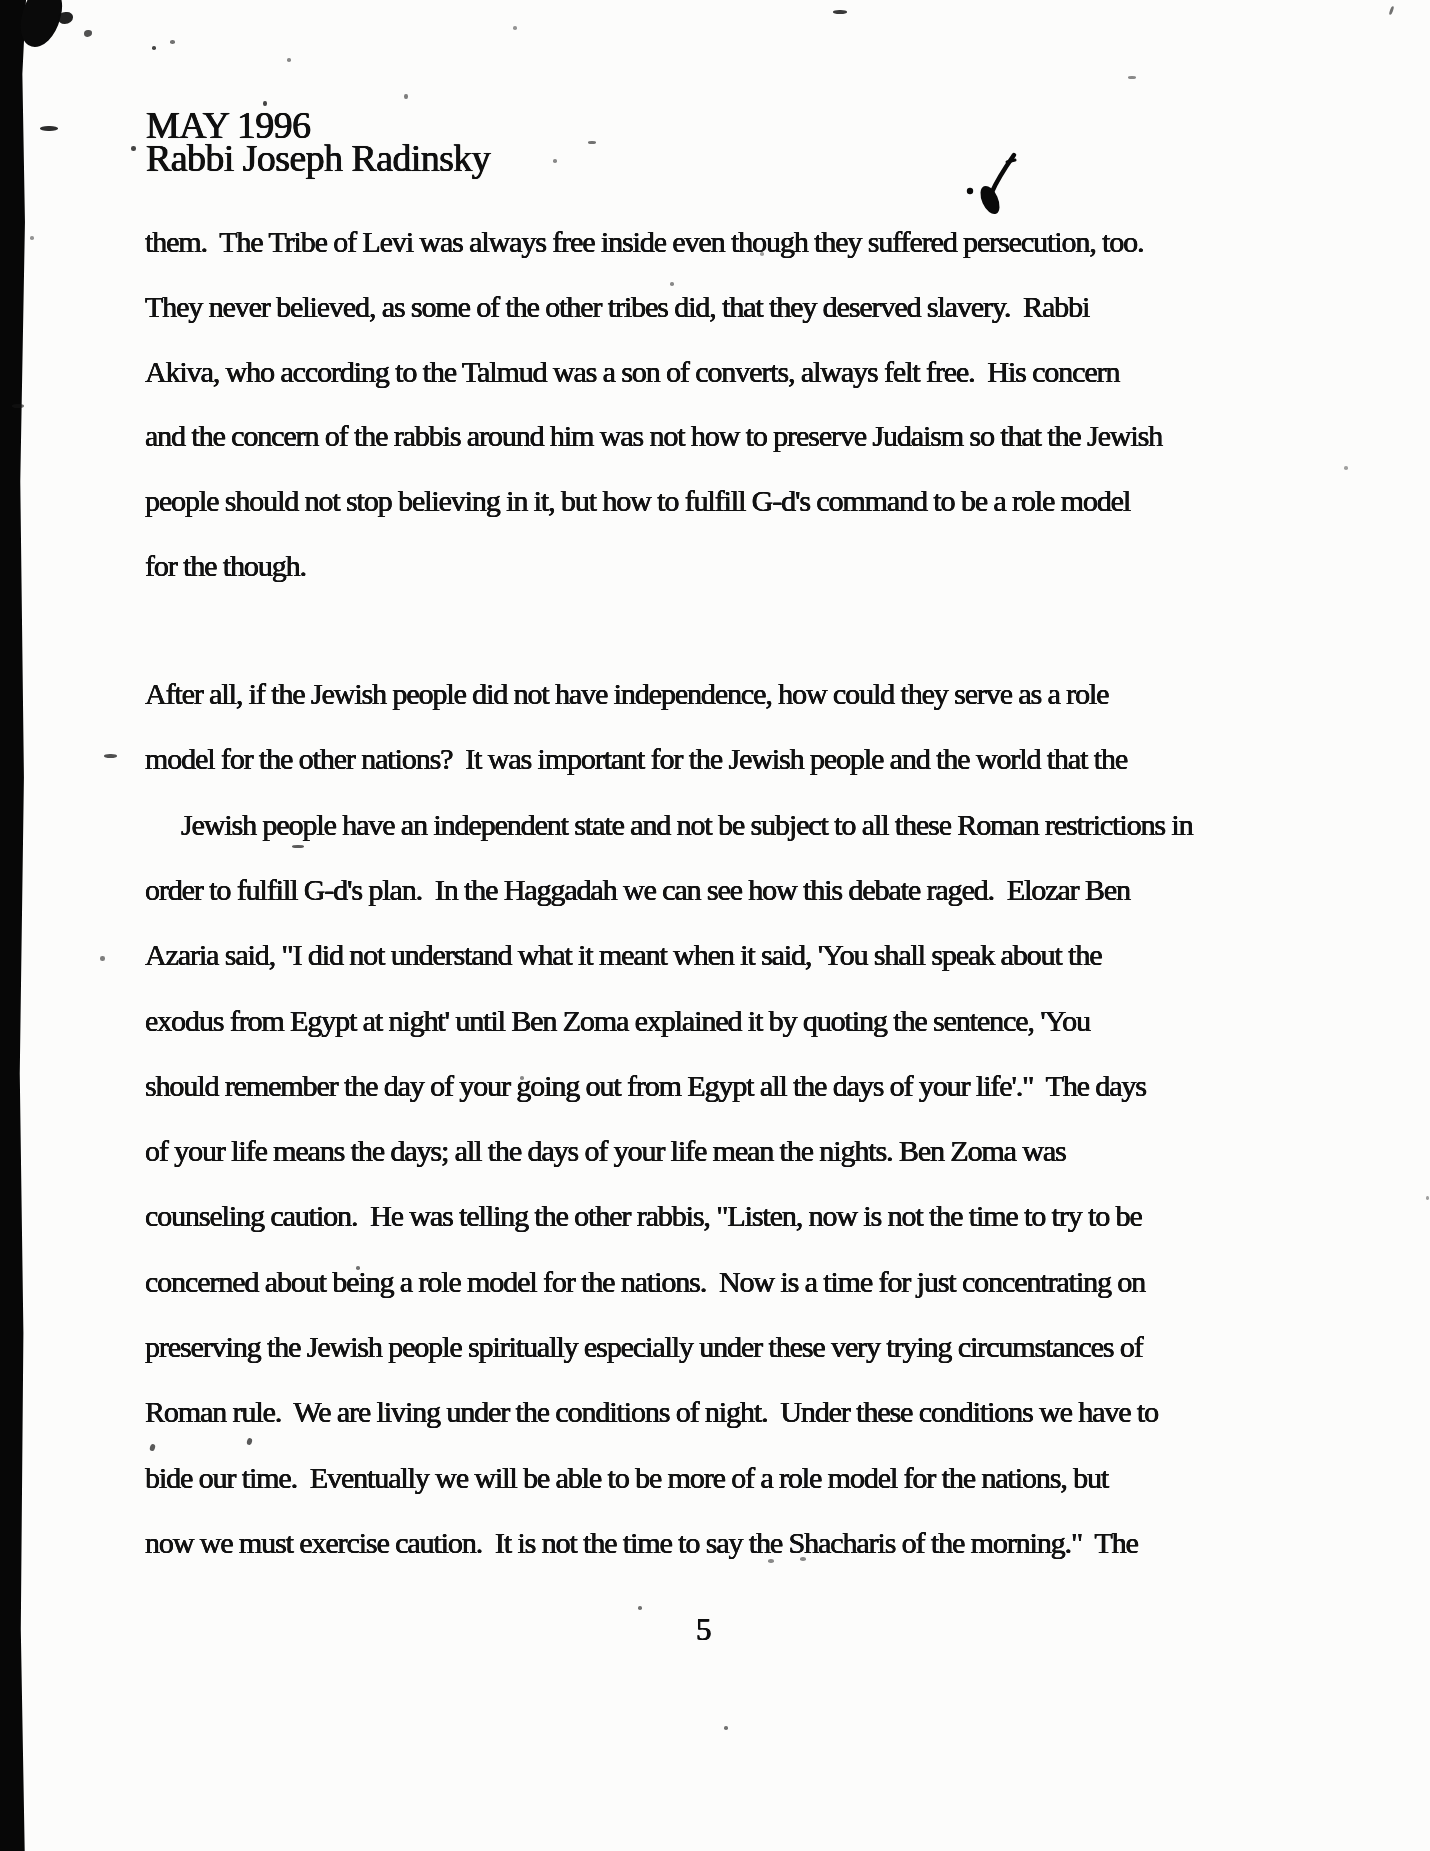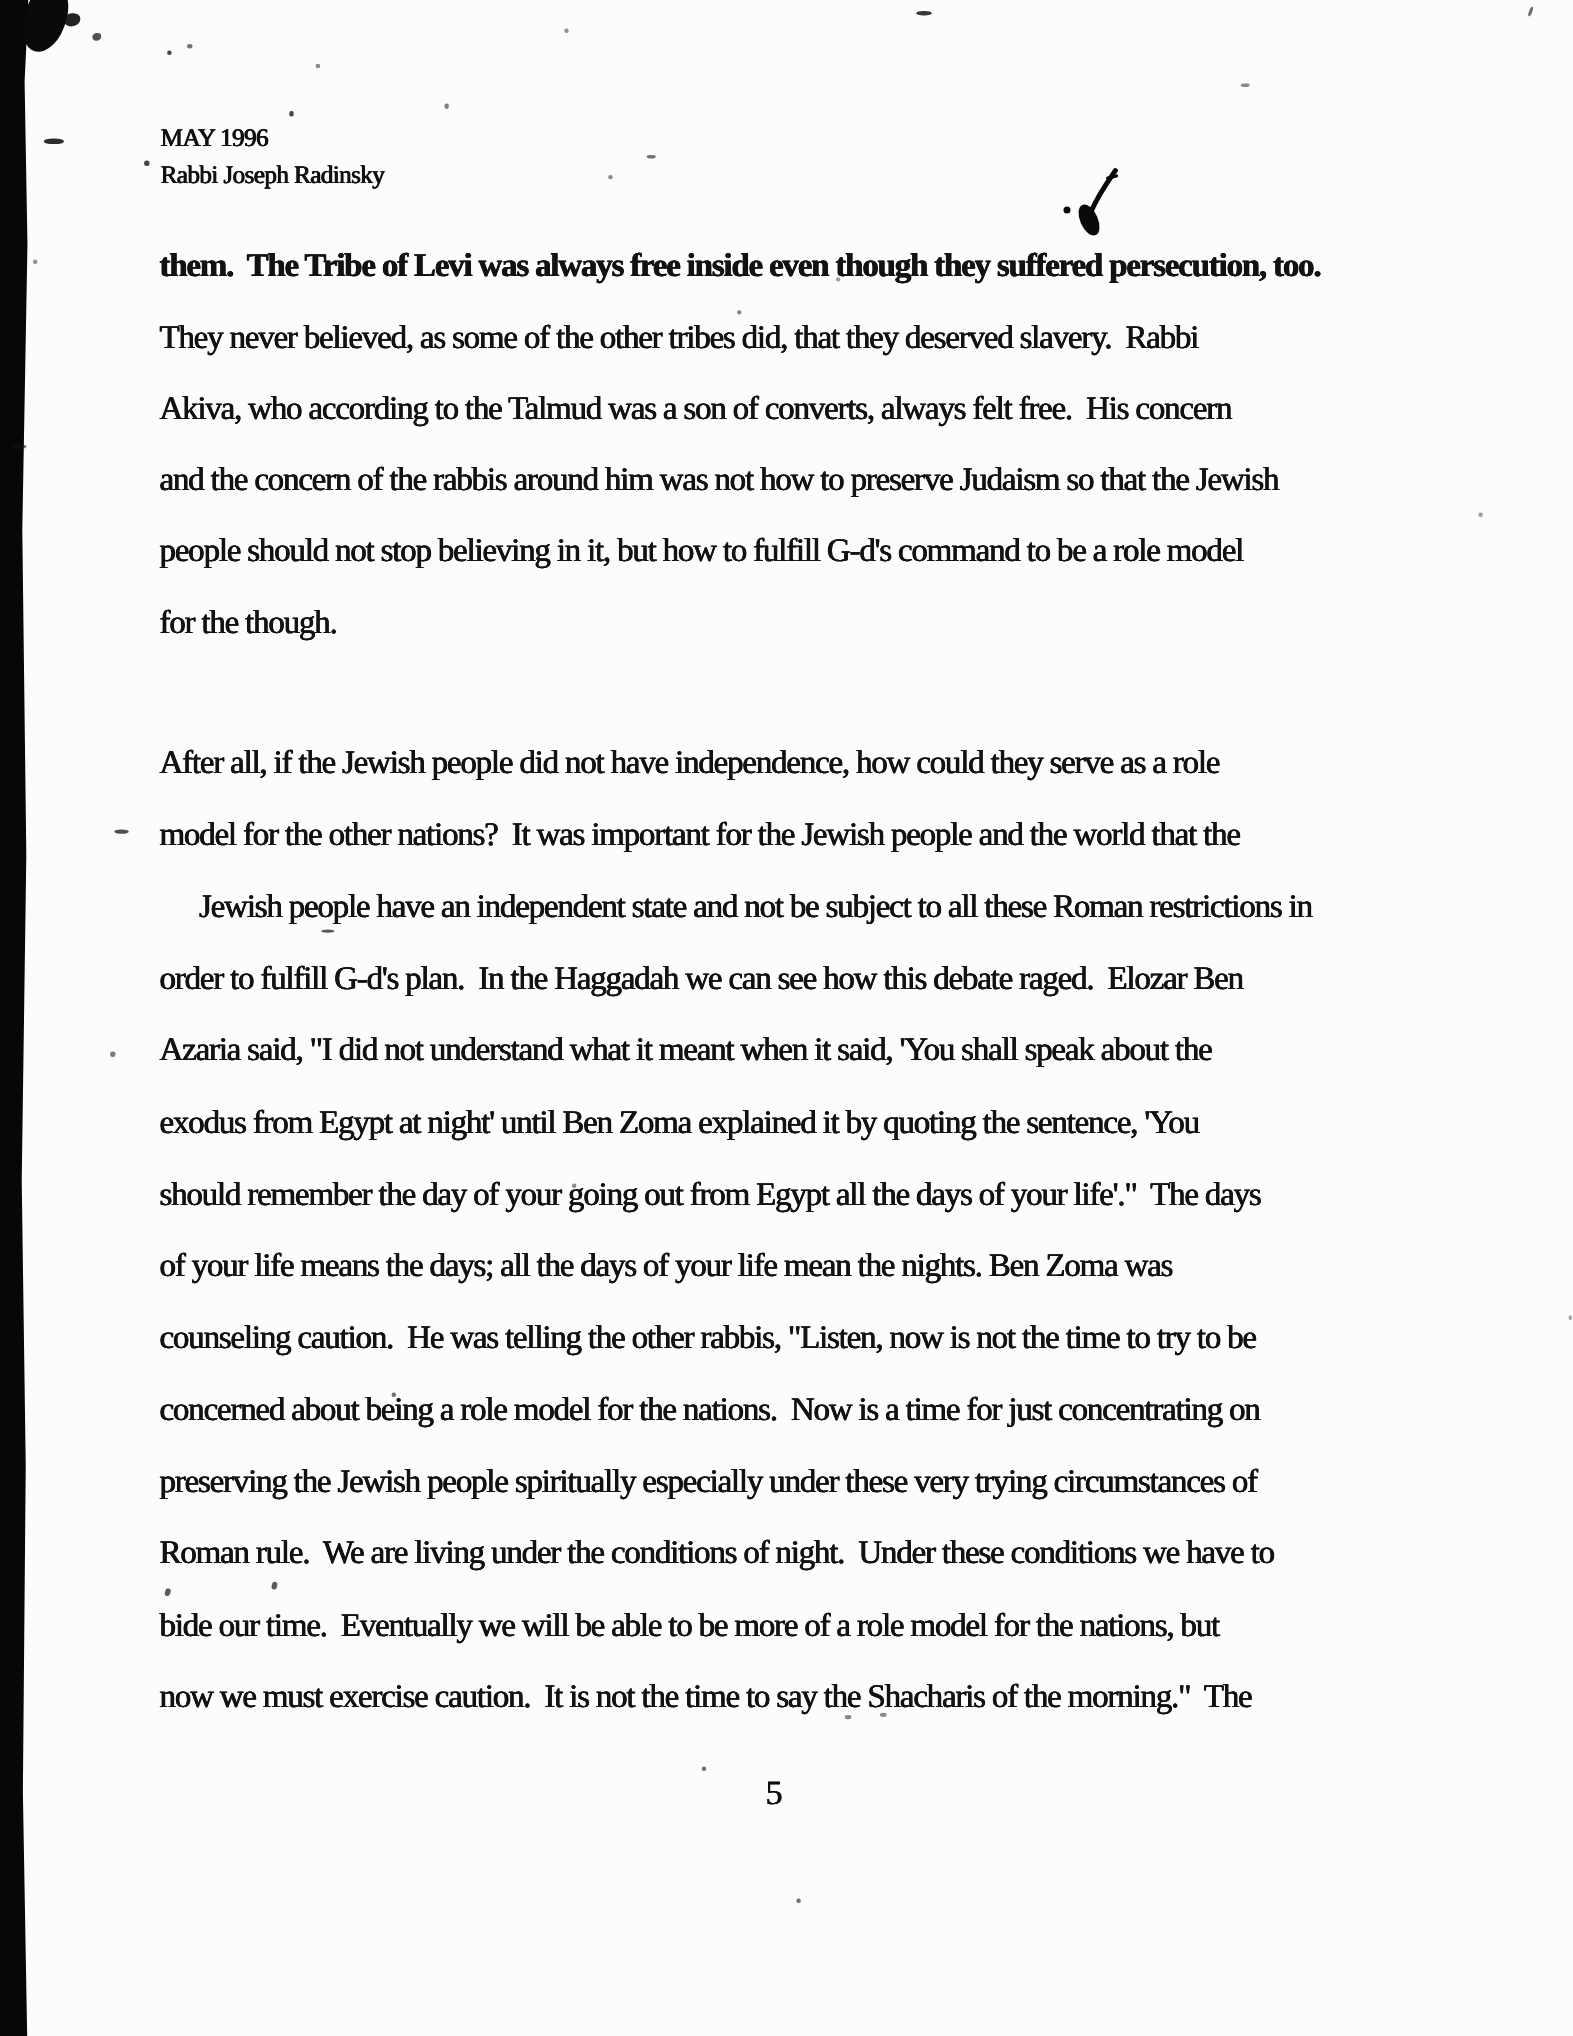--- a/index.html
+++ b/index.html
@@ -26,21 +26,21 @@
     position:absolute;
     white-space:pre;
     font-size:30px;
     letter-spacing:-1.1px;
     line-height:42px;
     color:#121212;
     text-shadow:0.35px 0 0 currentColor,-0.35px 0 0 currentColor,0 0 0.6px rgba(0,0,0,.55);
   }
   .header-block{
     position:absolute;left:146px;top:109px;
-    font-size:23px;line-height:33px;letter-spacing:-0.6px;
+    font-size:38px;line-height:33px;letter-spacing:-0.6px;
     white-space:pre;color:#101010;
     text-shadow:0.4px 0 0 currentColor,-0.4px 0 0 currentColor,0 0 0.7px rgba(0,0,0,.6);
   }
   .page-number{
     position:absolute;left:696px;top:1612px;
     font-size:31px;color:#0e0e0e;
     text-shadow:0.4px 0 0 currentColor,-0.4px 0 0 currentColor;
   }
   .speck{position:absolute;background:#161616;border-radius:45%;}
   .ink-mark{position:absolute;left:963px;top:148px;width:58px;height:78px;}
@@ -58,21 +58,21 @@
   <div class="header-block"><span>MAY 1996</span><br><span>Rabbi Joseph Radinsky</span></div>
 
   <svg class="ink-mark" viewBox="0 0 58 78">
     <ellipse cx="27" cy="52" rx="8" ry="15" transform="rotate(-24 27 52)" fill="#0a0a0a"></ellipse>
     <path d="M29,44 C35,30 42,20 51,7" stroke="#0a0a0a" stroke-width="4.5" fill="none" stroke-linecap="round"></path>
     <path d="M44,14 L52,12" stroke="#0a0a0a" stroke-width="3" fill="none" stroke-linecap="round"></path>
     <circle cx="7" cy="43" r="3.2" fill="#0a0a0a"></circle>
   </svg>
 
   <div id="body-text">
-      <div class="txt" style="left: 145px; top: 221px; font-weight: bold;">them.  The Tribe of Levi was always free inside even though they suffered persecution, too.</div>
+      <div class="txt" style="left: 145px; top: 221px;">them.  The Tribe of Levi was always free inside even though they suffered persecution, too.</div>
       <div class="txt" style="left: 145px; top: 285.8px;">They never believed, as some of the other tribes did, that they deserved slavery.  Rabbi</div>
       <div class="txt" style="left: 145px; top: 350.6px;">Akiva, who according to the Talmud was a son of converts, always felt free.  His concern</div>
       <div class="txt" style="left: 145px; top: 415.4px;">and the concern of the rabbis around him was not how to preserve Judaism so that the Jewish</div>
       <div class="txt" style="left: 145px; top: 480.2px;">people should not stop believing in it, but how to fulfill G-d's command to be a role model</div>
       <div class="txt" style="left: 145px; top: 545px;">for the though.</div>
       <div class="txt" style="left: 145px; top: 673px;">After all, if the Jewish people did not have independence, how could they serve as a role</div>
       <div class="txt" style="left: 145px; top: 738.3px;">model for the other nations?  It was important for the Jewish people and the world that the</div>
       <div class="txt" style="left: 145px; top: 803.6px; margin-left: 36px;">Jewish people have an independent state and not be subject to all these Roman restrictions in</div>
       <div class="txt" style="left: 145px; top: 868.9px;">order to fulfill G-d's plan.  In the Haggadah we can see how this debate raged.  Elozar Ben</div>
       <div class="txt" style="left: 145px; top: 934.2px;">Azaria said, "I did not understand what it meant when it said, 'You shall speak about the</div>

